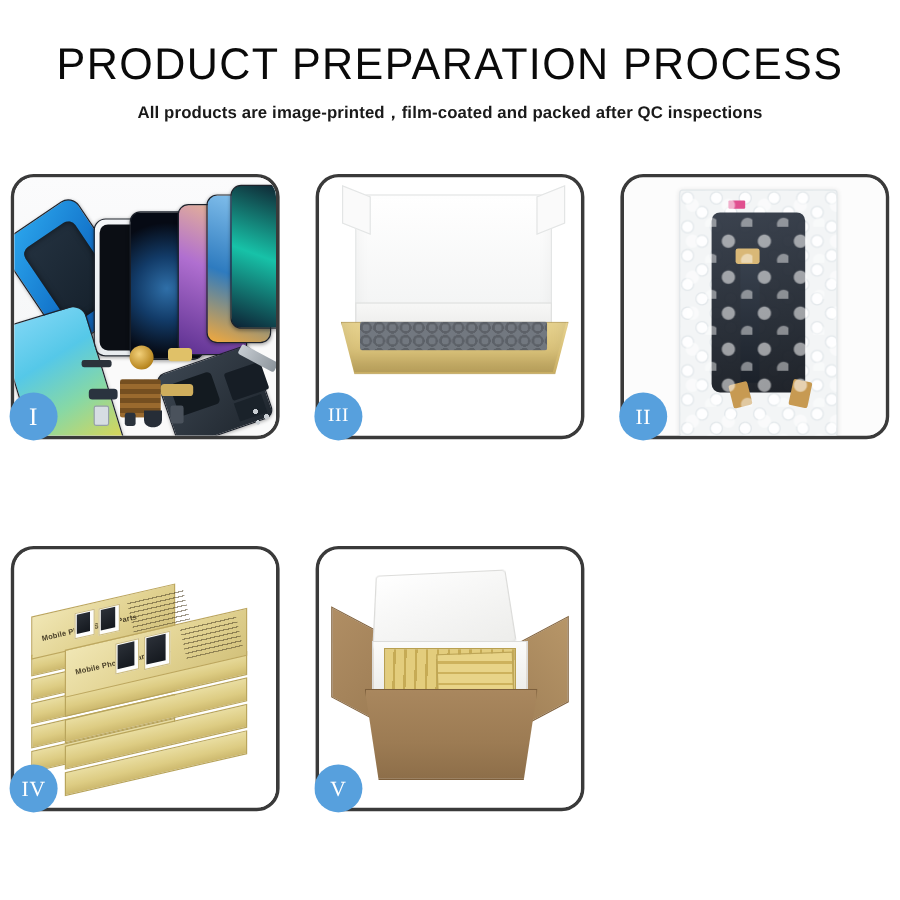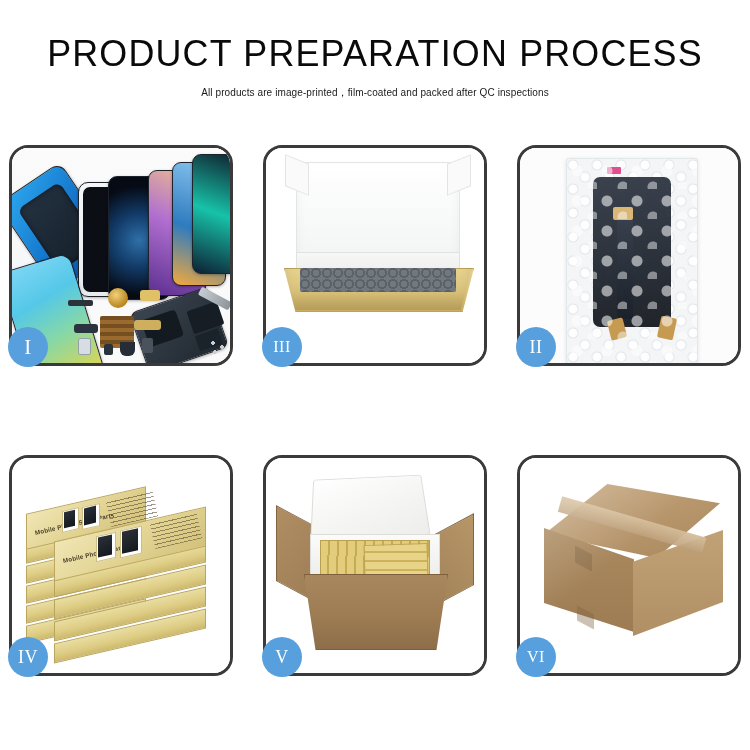--- a/index.html
+++ b/index.html
@@ -31,22 +31,22 @@
     font-family: "Liberation Sans Narrow", "Liberation Sans", sans-serif;
     font-size: 37px;
     font-weight: 400;
     letter-spacing: 1.2px;
     color: #0a0a0a;
     line-height: 44px;
     transform: scaleX(0.97);
     white-space: nowrap;
   }
   .subtitle {
-    font-size: 10px;
-    font-weight: 400;
+    font-size: 14px;
+    font-weight: 700;
     color: #1a1a1a;
     line-height: 22px;
     margin-top: 6px;
     letter-spacing: 0.1px;
     white-space: nowrap;
   }
 
   
   .grid {
     position: absolute;
@@ -488,27 +488,15 @@
         <div class="v-flapR"></div>
         <div class="v-foamlid"></div>
         <div class="v-foambox"></div>
         <div class="v-yellow"></div>
         <div class="v-yellow2"></div>
         <div class="v-front"></div>
       </div>
       <div class="badge wide">V</div>
     </div>
 
-    <div class="panel">
-      <div class="panel-inner p6">
-        <div class="c-top"></div>
-        <div class="c-left"></div>
-        <div class="c-right"></div>
-        <div class="c-tape"></div>
-        <div class="c-tab1"></div>
-        <div class="c-tab2"></div>
-        <div class="c-wrap"></div>
-      </div>
-      <div class="badge xwide">VI</div>
-    </div>
 
   </div>
 </div>
 
 </body></html>

